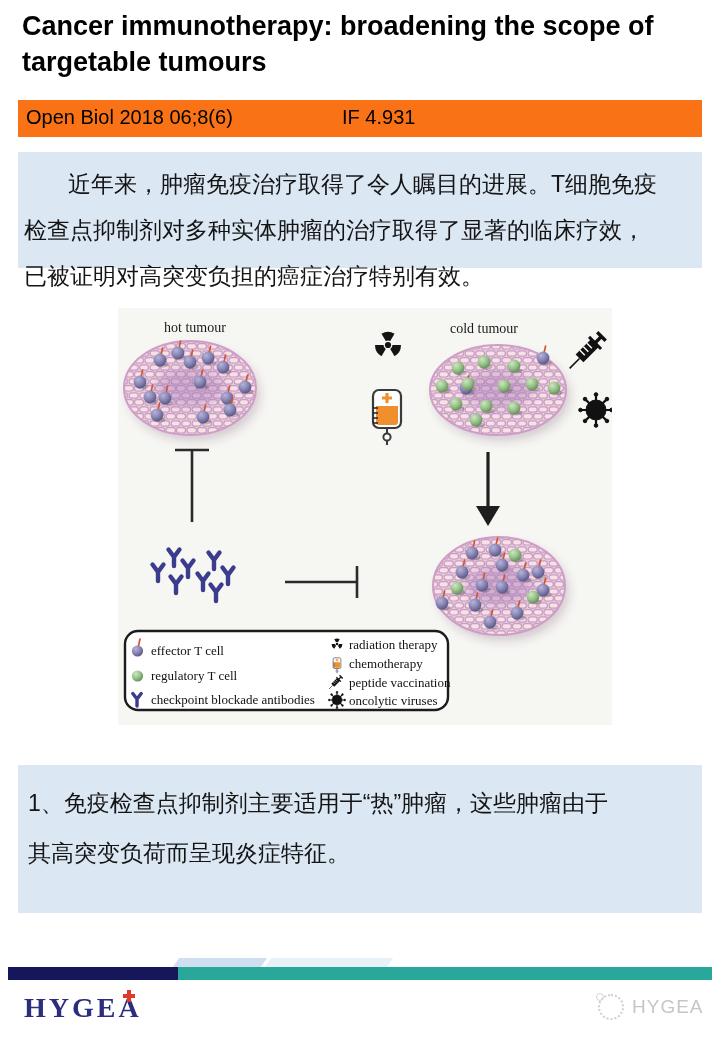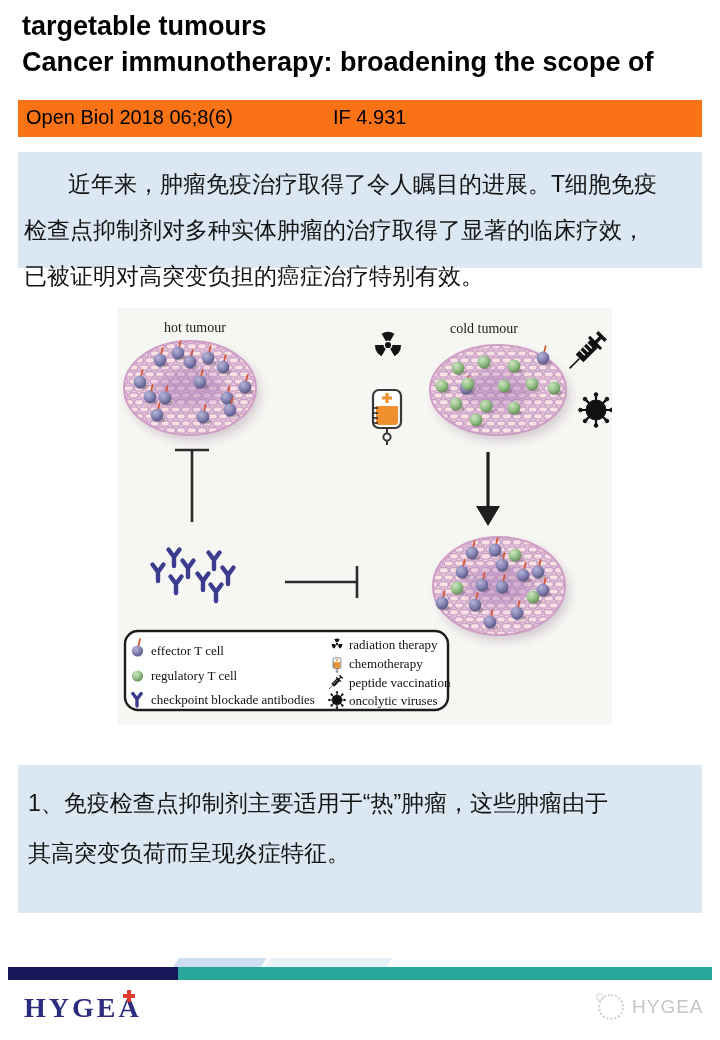--- a/index.html
+++ b/index.html
@@ -9,21 +9,21 @@
   }
   .title{
     position:absolute;left:22px;top:8px;width:678px;
     font-size:27px;font-weight:bold;line-height:36px;color:#000;
   }
   .citation-bar{
     position:absolute;left:18px;top:100px;width:684px;height:37px;
     background:#f97316;
   }
   .citation-journal{position:absolute;left:8px;top:6px;font-size:20px;}
-  .citation-impact{position:absolute;left:315px;top:6px;font-size:20px;}
+  .citation-impact{position:absolute;left:324px;top:6px;font-size:20px;}
   .cn-box{
     position:absolute;left:18px;width:684px;background:#dbe7f3;color:#141414;
     font-size:23px;
   }
   .intro-box{top:152px;height:116px;padding-top:5px;box-sizing:border-box;}
   .points-box{top:765px;height:148px;padding-top:9px;box-sizing:border-box;}
   .cn-line{height:38px;line-height:38px;padding-left:6px;white-space:nowrap;margin-top:8px;}
   .points-box .cn-line{height:42px;line-height:42px;padding-left:10px;}
   .indent{text-indent:44px;}
   svg.figure{position:absolute;left:118px;top:308px;width:494px;height:417px;}
@@ -43,22 +43,22 @@
   .brand-cross::after{content:"";position:absolute;left:0;top:4px;width:12px;height:4px;background:#e03a2f;}
   .watermark{position:absolute;left:598px;top:992px;height:30px;display:flex;align-items:center;color:#c6c6c6;}
   .wm-icon{width:22px;height:22px;border:2px dotted #cfcfcf;border-radius:50%;position:relative;margin-right:8px;}
   .wm-icon::before{content:"";position:absolute;left:-4px;top:-3px;width:6px;height:6px;border:1.5px solid #d4d4d4;border-radius:50%;}
   .wm-text{font-size:19px;letter-spacing:1px;}
 </style>
 </head>
 <body>
 
 <div class="title">
+  <div>Cancer immunotherapy: broadening the scope of</div>
   <div>targetable tumours</div>
-  <div>Cancer immunotherapy: broadening the scope of</div>
 </div>
 
 <div class="citation-bar">
   <span class="citation-journal">Open Biol 2018 06;8(6)</span>
   <span class="citation-impact">IF 4.931</span>
 </div>
 
 <div class="cn-box intro-box">
   <div class="cn-line indent">近年来，肿瘤免疫治疗取得了令人瞩目的进展。T细胞免疫</div>
   <div class="cn-line">检查点抑制剂对多种实体肿瘤的治疗取得了显著的临床疗效，</div>

